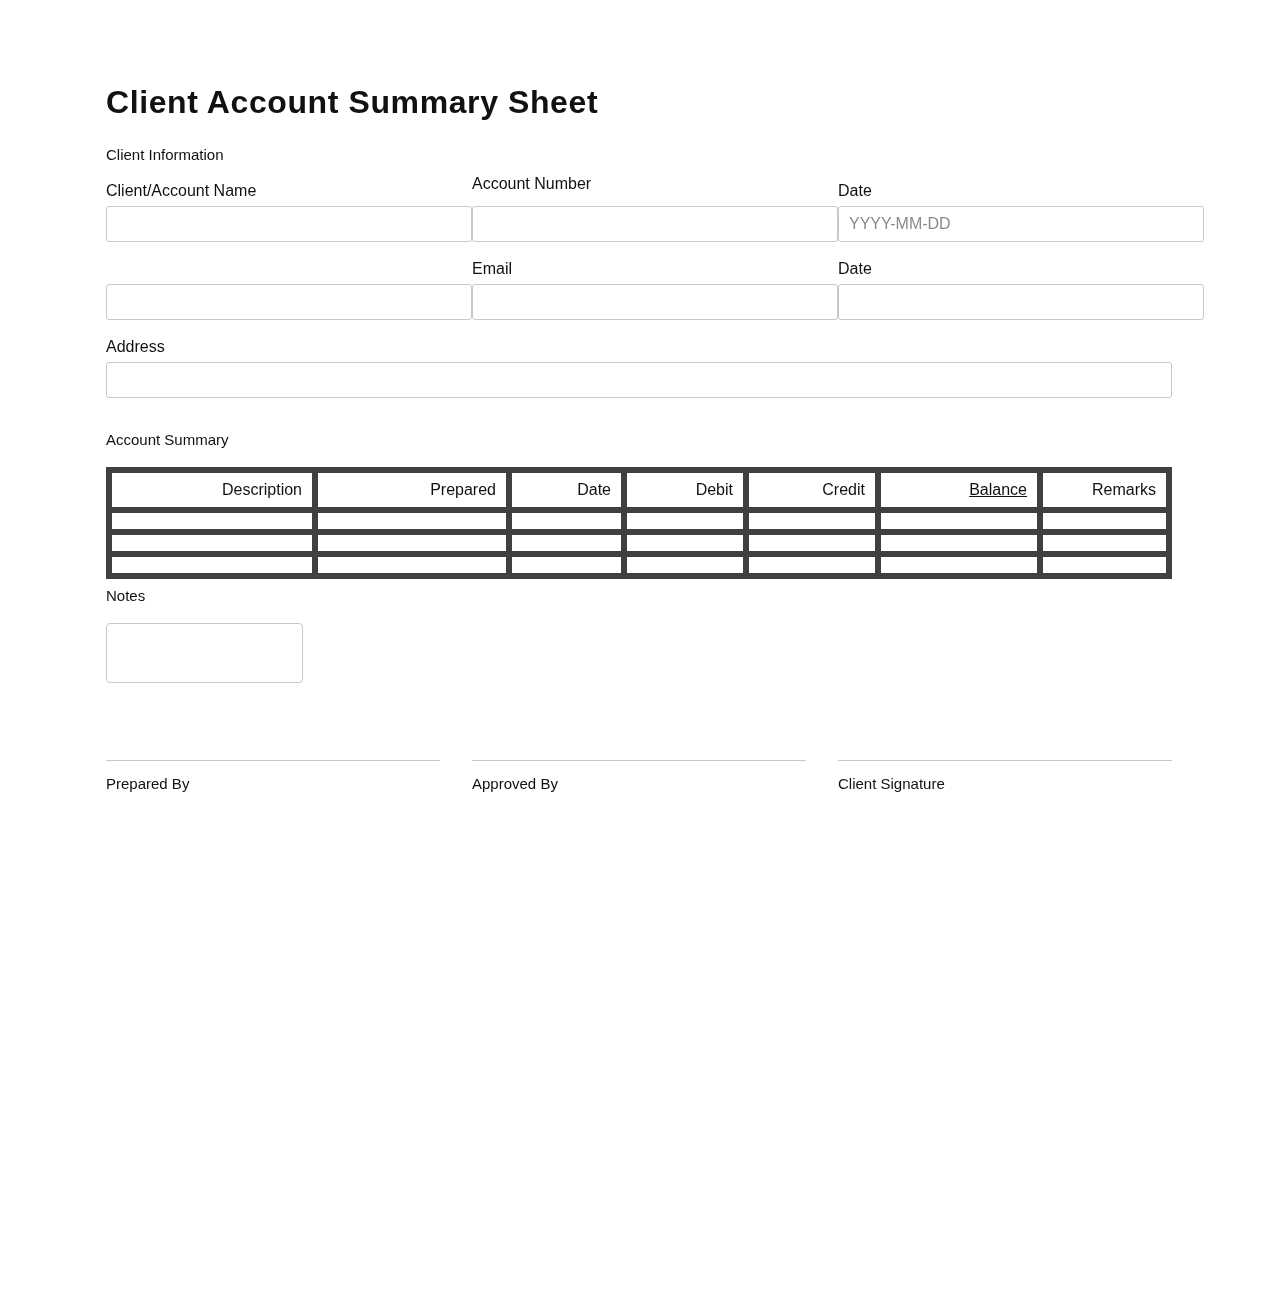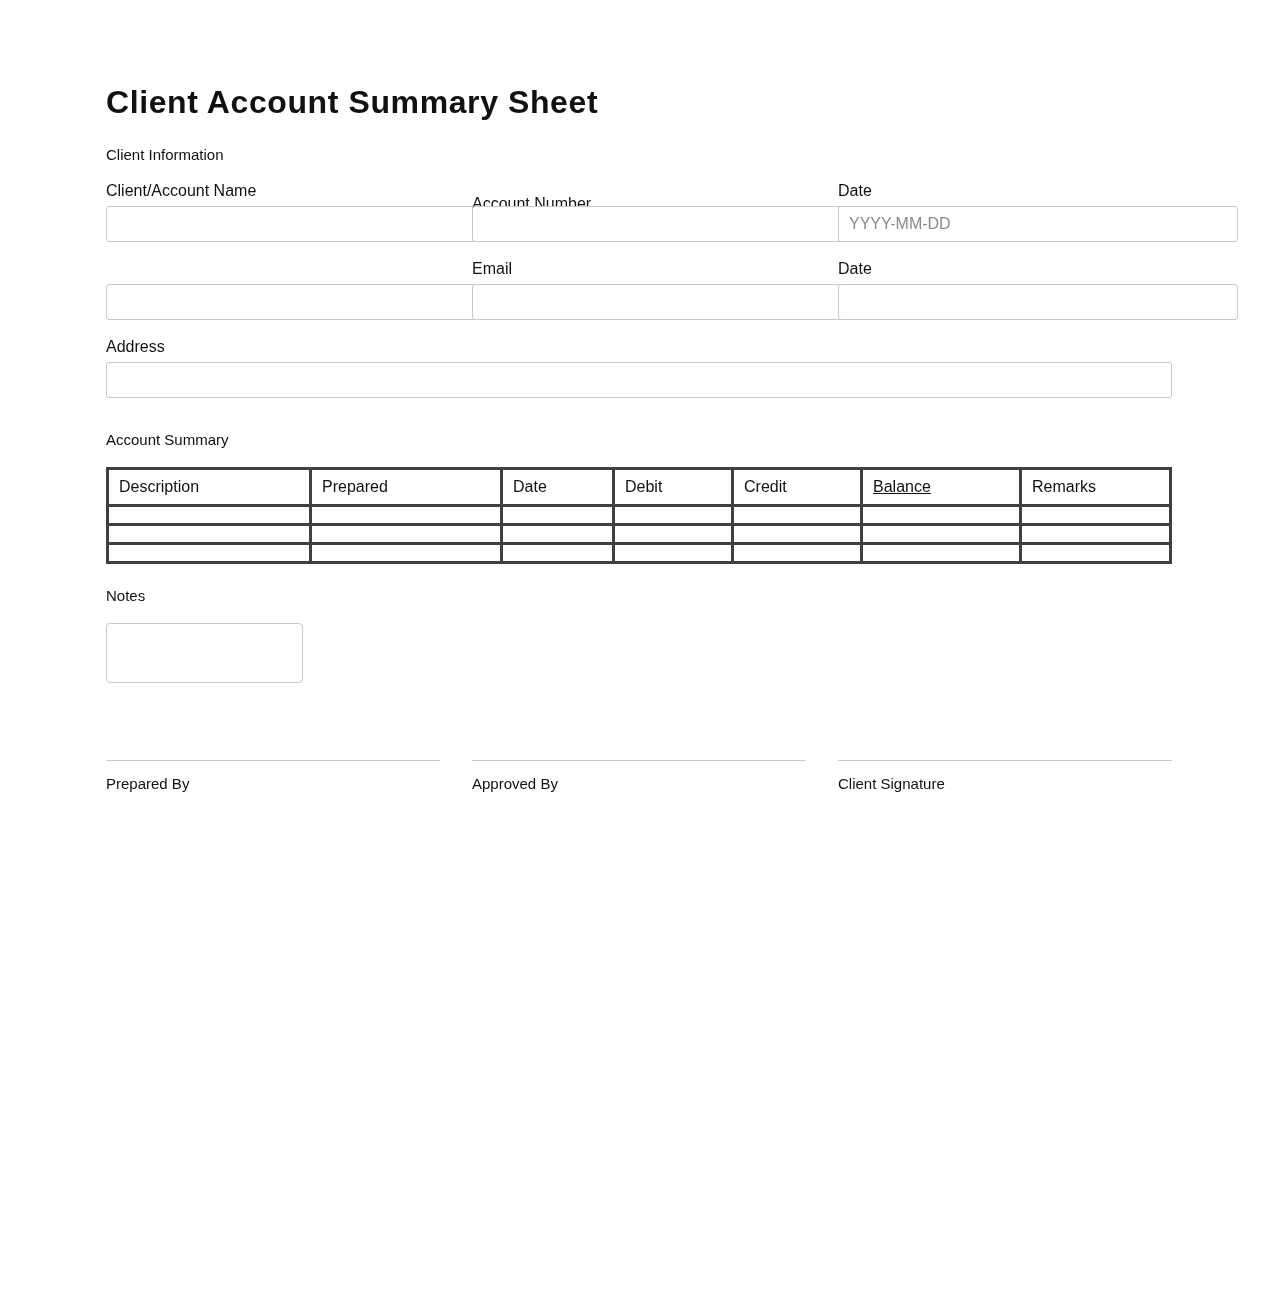--- a/index.html
+++ b/index.html
@@ -1,42 +1,42 @@
 <!DOCTYPE html>
 <html><head>
 <meta charset="utf-8">
 <style>
   html, body { margin:0; padding:0; background:#ffffff; }
   body { width:1278px; height:1300px; font-family:"Liberation Sans", sans-serif; color:#111; position:relative; }
   .page { position:absolute; left:106px; top:0; width:1066px; }
   h1 { position:absolute; top:82px; left:0; margin:0; font-size:32px; font-weight:700; letter-spacing:0.6px; line-height:40px; }
   .section-title { position:absolute; left:0; margin:0; font-size:15px; font-weight:400; line-height:22px; }
   .label { position:absolute; font-size:16px; line-height:20px; }
-  .input { position:absolute; box-sizing:border-box; height:36px; width:400px; border:1px solid #c8c8c8; border-radius:3px; background:#fff; font-family:"Liberation Sans", sans-serif; font-size:16px; padding:0 10px; color:#333; outline:none; }
+  .input { position:absolute; box-sizing:border-box; height:36px; width:366px; border:1px solid #c8c8c8; border-radius:3px; background:#fff; font-family:"Liberation Sans", sans-serif; font-size:16px; padding:0 10px; color:#333; outline:none; }
   .input::placeholder { color:#8a8a8a; }
   table { position:absolute; top:467px; left:0; width:1066px; border-collapse:collapse; font-size:16px; }
-  th, td { border:3px solid #404040; padding:0 10px; text-align:left; font-weight:400; }
+  th, td { border:6px solid #404040; padding:0 10px; text-align:right; font-weight:400; }
   th { height:34px; }
   td { height:16px; }
   .notes { position:absolute; top:623px; left:0; width:197px; height:60px; box-sizing:border-box; border:1px solid #c8c8c8; border-radius:4px; resize:none; font-family:"Liberation Sans", sans-serif; font-size:15px; }
   .sig-line { position:absolute; top:760px; width:334px; border-top:1px solid #c8c8c8; }
   .sig-label { position:absolute; top:775px; font-size:15px; line-height:18px; }
 </style>
 </head>
 <body>
 
 <div class="page">
   <h1>Client Account Summary Sheet</h1>
 
   <h2 class="section-title" style="top:144px;">Client Information</h2>
 
   <label class="label" style="left:0; top:181px;">Client/Account Name</label>
   <input class="input" style="left: 0px; top: 206px;" placeholder="">
 
-  <label class="label" style="left:366px; top:174px;margin-top:20px;">Account Number</label>
+  <label class="label" style="left:366px; top:174px;">Account Number</label>
   <input class="input" style="left: 366px; top: 206px;" placeholder="">
 
   <label class="label" style="left:732px; top:181px;">Date</label>
   <input class="input" style="left: 732px; top: 206px;" placeholder="YYYY-MM-DD">
 
   <label class="label" style="left:0; top:259px;margin-top:37px;">Contact</label>
   <input class="input" style="left: 0px; top: 284px;" placeholder="">
 
   <label class="label" style="left:366px; top:259px;">Email</label>
   <input class="input" style="left: 366px; top: 284px;" placeholder="">

